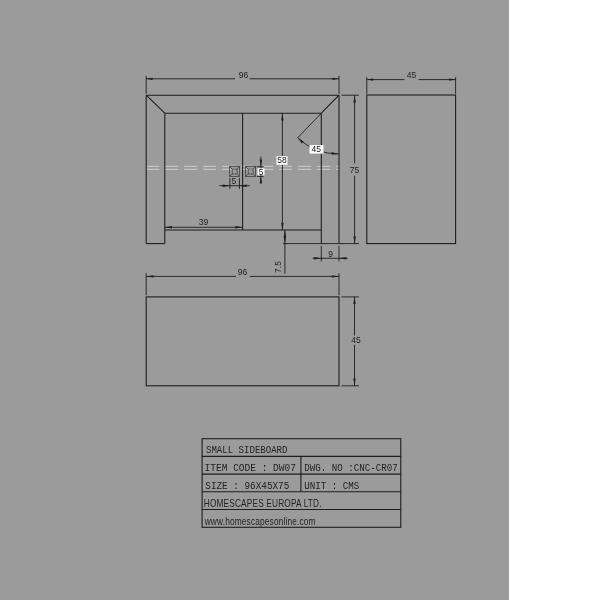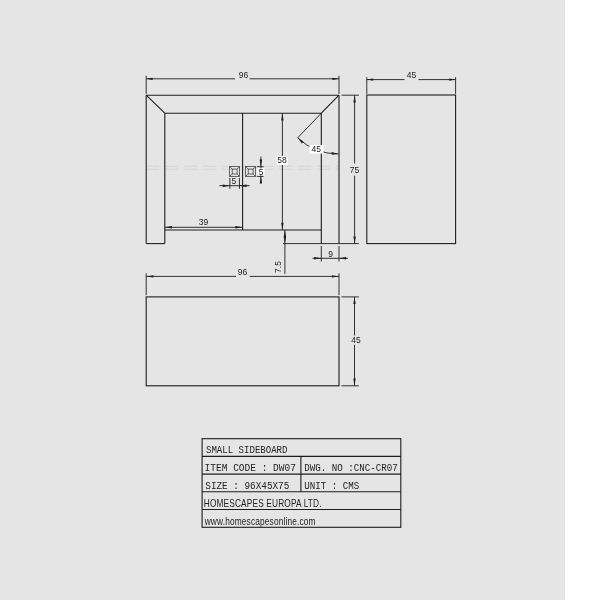--- a/index.html
+++ b/index.html
@@ -1,16 +1,16 @@
 <!DOCTYPE html>
 <html><head>
 <meta charset="utf-8">
 <style>
   html,body{margin:0;padding:0;background:#ffffff;}
-  #page{width:565px;height:600px;position:relative;background:#e5e5e5;filter:grayscale(1);}
+  #page{width:509px;height:600px;position:relative;background:#22c55e;filter:grayscale(1);}
   svg{position:absolute;left:0;top:0;}
   text{font-family:"Liberation Sans",sans-serif;fill:#222;}
   .dim{font-size:8.5px;}
   .cad{font-family:"Liberation Mono",monospace;font-size:11.5px;}
   .co{font-size:11px;letter-spacing:0.2px;}
 </style>
 </head>
 <body>
 <div id="page">
 <svg width="600" height="600" viewBox="0 0 600 600">

